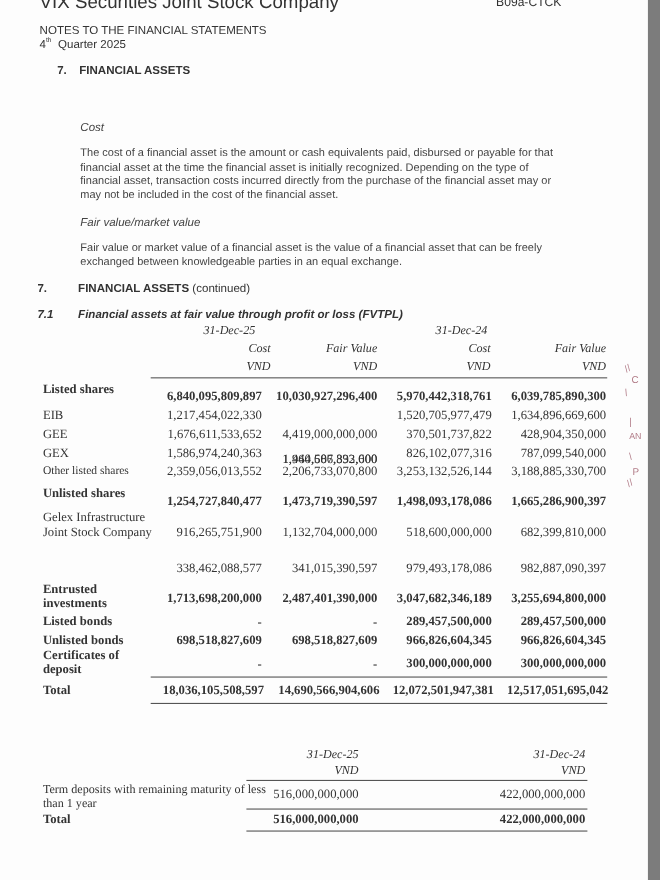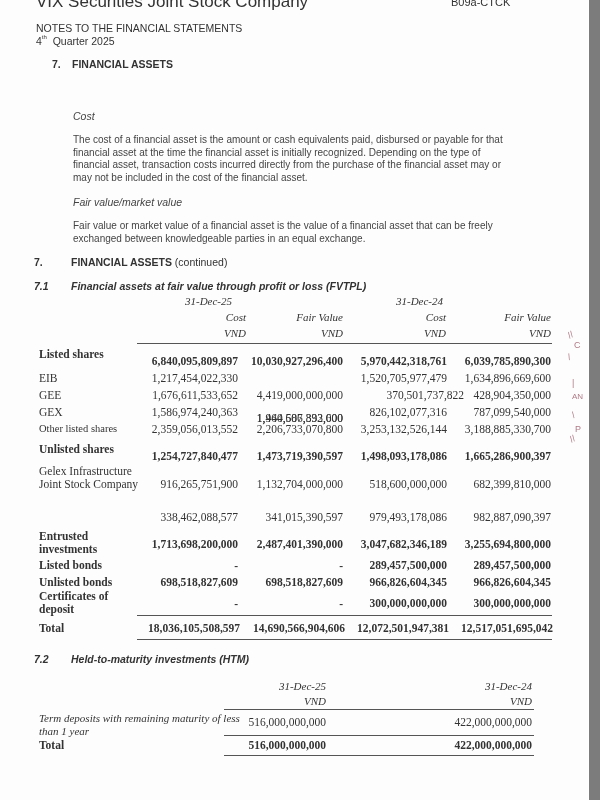--- a/index.html
+++ b/index.html
@@ -93,21 +93,21 @@
 
   <div class="abs tbl-label" style="top:372px;">EIB</div>
   <div class="abs num-cell" style="left:128px; top:372px;">1,217,454,022,330</div>
   <div class="abs num-cell" style="left:233px; top:372px;margin-top:40px;">1,444,507,893,600</div>
   <div class="abs num-cell" style="left:337px; top:372px;">1,520,705,977,479</div>
   <div class="abs num-cell" style="left:441px; top:372px;">1,634,896,669,600</div>
 
   <div class="abs tbl-label" style="top:389px;">GEE</div>
   <div class="abs num-cell" style="left:128px; top:389px;">1,676,611,533,652</div>
   <div class="abs num-cell" style="left:233px; top:389px;">4,419,000,000,000</div>
-  <div class="abs num-cell" style="left:354px; top:389px;">370,501,737,822</div>
+  <div class="abs num-cell" style="left:337px; top:389px;">370,501,737,822</div>
   <div class="abs num-cell" style="left:441px; top:389px;">428,904,350,000</div>
 
   <div class="abs tbl-label" style="top:406px;">GEX</div>
   <div class="abs num-cell" style="left:128px; top:406px;">1,586,974,240,363</div>
   <div class="abs num-cell" style="left:233px; top:412px;">1,960,686,332,000</div>
   <div class="abs num-cell" style="left:337px; top:406px;">826,102,077,316</div>
   <div class="abs num-cell" style="left:441px; top:406px;">787,099,540,000</div>
 
   <div class="abs tbl-label small" style="top:423px;">Other listed shares</div>
   <div class="abs num-cell" style="left:128px; top:423px;">2,359,056,013,552</div>
@@ -159,30 +159,29 @@
   <div class="hline" style="left:137px; top:615px; width:415px;"></div>
 
   <div class="abs tbl-label bold" style="top:622px;">Total</div>
   <div class="abs num-cell bold" style="left:128px; top:622px; width:112px;">18,036,105,508,597</div>
   <div class="abs num-cell bold" style="left:233px; top:622px; width:112px;">14,690,566,904,606</div>
   <div class="abs num-cell bold" style="left:337px; top:622px; width:112px;">12,072,501,947,381</div>
   <div class="abs num-cell bold" style="left:441px; top:622px; width:112px;">12,517,051,695,042</div>
 
   <div class="hline" style="left:137px; top:639px; width:415px;"></div>
 
-  <div class="abs h72 sans"><span class="num">7.2</span><span>Held-to-maturity investments (HTM)</span></div>
 
   <div class="abs col-head" style="left:216px; top:680px; width:110px;">31-Dec-25</div>
   <div class="abs col-head" style="left:422px; top:680px; width:110px;">31-Dec-24</div>
   <div class="abs col-head" style="left:216px; top:695px; width:110px;">VND</div>
   <div class="abs col-head" style="left:422px; top:695px; width:110px;">VND</div>
 
   <div class="hline" style="left:224px; top:709px; width:310px;"></div>
 
-  <div class="abs tbl-label wrap" style="top:712px; width:210px; font-size:11px;font-style:italic;">Term deposits with remaining maturity of less than 1 year</div>
+  <div class="abs tbl-label wrap" style="top:712px; width:210px; font-size:11px;">Term deposits with remaining maturity of less than 1 year</div>
   <div class="abs num-cell" style="left:216px; top:716px; width:110px;">516,000,000,000</div>
   <div class="abs num-cell" style="left:422px; top:716px; width:110px;">422,000,000,000</div>
 
   <div class="hline" style="left:224px; top:735px; width:310px;"></div>
 
   <div class="abs tbl-label bold" style="top:739px;">Total</div>
   <div class="abs num-cell bold" style="left:216px; top:739px; width:110px;">516,000,000,000</div>
   <div class="abs num-cell bold" style="left:422px; top:739px; width:110px;">422,000,000,000</div>
 
   <div class="hline" style="left:224px; top:755px; width:310px;"></div>

